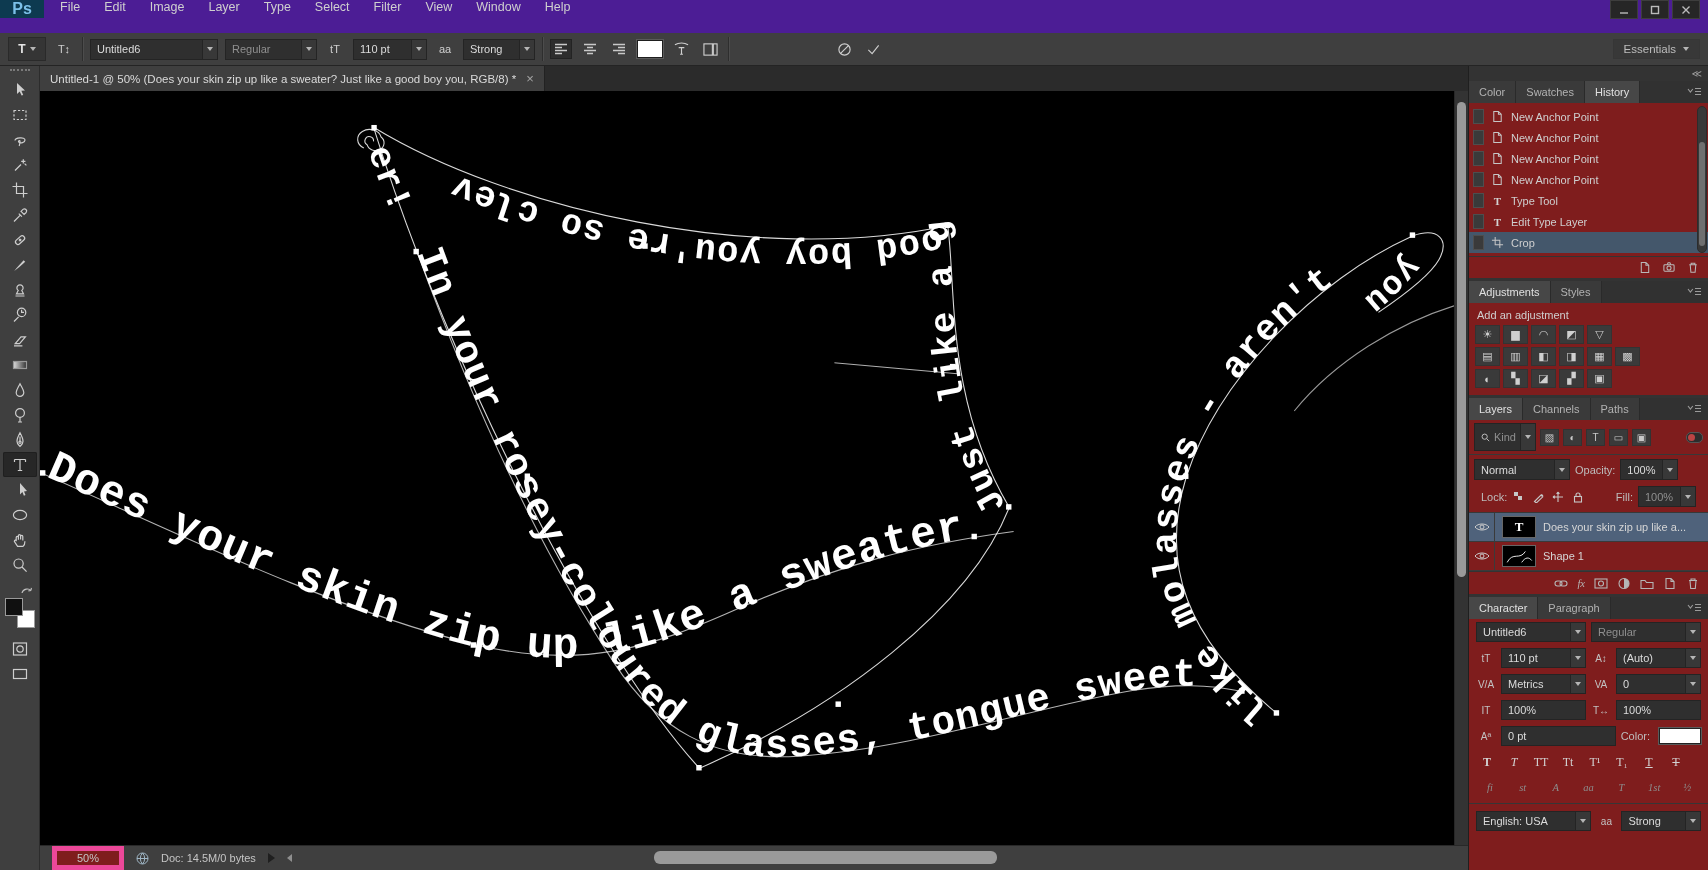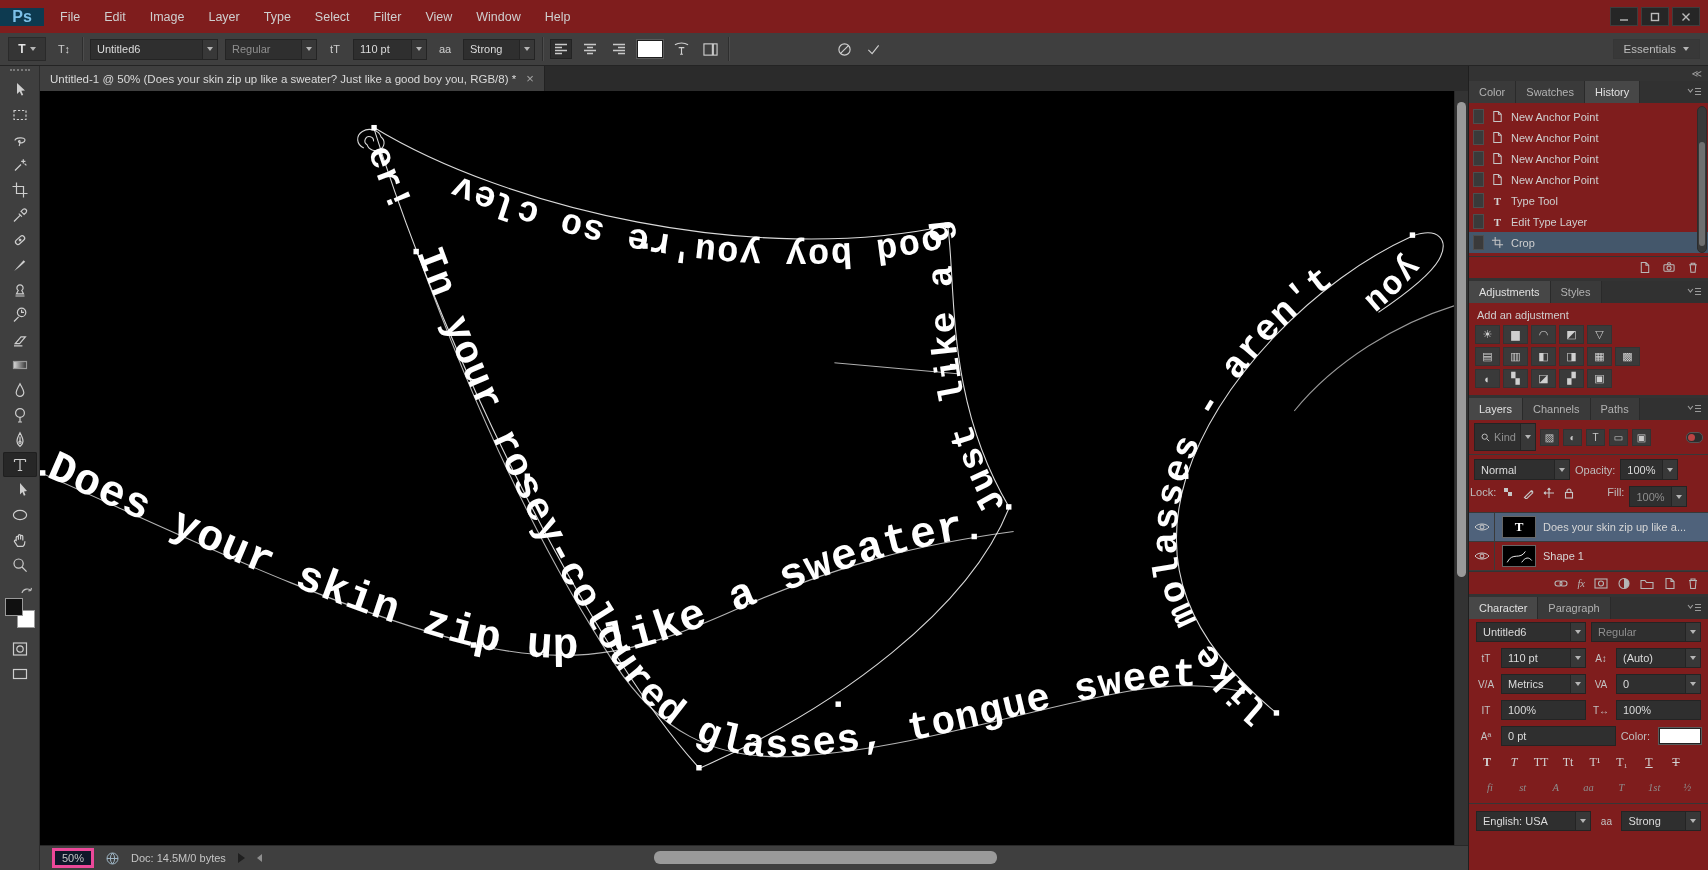--- a/index.html
+++ b/index.html
@@ -1,21 +1,21 @@
 <!DOCTYPE html>
 <html><head>
 <meta charset="utf-8">
 <style>
 *{margin:0;padding:0;box-sizing:border-box}
 html,body{width:1708px;height:870px;overflow:hidden;background:#282828;
   font-family:"Liberation Sans",sans-serif;font-size:12px;color:#c9c9c9;user-select:none}
 .app{width:1708px;height:870px;display:flex;flex-direction:column}
 
 
-.menubar{flex:0 0 33px;background:#7f1d1d;display:flex;align-items:center}
+.menubar{flex:0 0 33px;background:#4c1d95;display:flex;align-items:flex-start}
 .logo{width:44px;display:flex;align-items:center;justify-content:center;background:#0d3a50;color:#7cc0e8;font-weight:bold;font-size:16px}
 .menus{display:flex;align-items:stretch;margin-left:4px}
 .menu-item{padding:0 12px;display:flex;align-items:center;font-size:12.5px;color:#cfcfcf}
 .win-controls{margin-left:auto;display:flex;align-items:center;gap:3px;padding-right:8px}
 .winbtn{width:28px;height:19px;border:1px solid #3d3d3d;background:#262626;display:flex;align-items:center;justify-content:center}
 .winbtn svg{width:10px;height:10px;stroke:#bbb;stroke-width:1.4;fill:none}
 
 
 .optionsbar{flex:0 0 33px;background:#3f3f3f;border-bottom:1px solid #242424;display:flex;align-items:center;gap:7px;padding:0 8px}
 .ob-tool{width:38px;height:24px;background:#353535;border:1px solid #2a2a2a;display:flex;align-items:center;justify-content:center;gap:4px;font-weight:bold;color:#e5e5e5}
@@ -53,21 +53,21 @@
 .docarea{flex:1;display:flex;flex-direction:column;min-width:0}
 .tabstrip{flex:0 0 25px;background:#2b2b2b;display:flex;align-items:stretch}
 .doctab{background:#3f3f3f;display:flex;align-items:center;gap:10px;padding:0 10px;font-size:11.5px;color:#dadada;border-right:1px solid #222;white-space:nowrap}
 .doctab .x{color:#a5a5a5;font-size:13px}
 .canvasrow{flex:1;display:flex;min-height:0;background:#1e1e1e}
 .canvaswrap{flex:1;position:relative;min-width:0}
 .canvaswrap svg{position:absolute;inset:0;width:100%;height:100%}
 .vscroll{flex:0 0 14px;background:#333;border-left:1px solid #272727;position:relative}
 .vthumb{position:absolute;left:2px;right:2px;top:1.5%;height:63%;background:#9a9a9a;border-radius:5px}
 .statusbar{flex:0 0 25px;background:#3f3f3f;border-top:1px solid #282828;display:flex;align-items:center;gap:12px;padding:0 12px;font-size:11px;color:#c5c5c5;position:relative}
-.zoomfield{background:#0f172a;border:3px solid #ec4899;padding:1px 7px}
+.zoomfield{background:#7f1d1d;border:5px solid #ec4899;padding:1px 20px}
 .neticon{width:13px;height:13px;stroke:#9fb6c5;stroke-width:1;fill:none}
 .tri-r{width:0;height:0;border-top:5px solid transparent;border-bottom:5px solid transparent;border-left:7px solid #1f1f1f}
 .tri-l{width:0;height:0;border-top:4px solid transparent;border-bottom:4px solid transparent;border-right:5px solid #8f8f8f}
 .hthumb{position:absolute;left:43%;width:24%;top:5px;height:13px;background:#9a9a9a;border-radius:6px}
 
 
 .ct{fill:#fff;font-family:"Liberation Mono",monospace;font-weight:bold;letter-spacing:1px}
 .cline{stroke:#fff;fill:none;stroke-width:1;opacity:.85}
 .anch{fill:#fff}
 
@@ -95,21 +95,21 @@
 .adjgrid{padding:0 6px 7px;display:flex;flex-direction:column;gap:3px}
 .adjrow{display:flex;gap:3px}
 .adjbtn{width:25px;height:19px;background:#3a3a3a;border:1px solid #333;display:flex;align-items:center;justify-content:center;font-size:11px;color:#d0d0d0}
 .lfilter{display:flex;align-items:center;gap:4px;padding:3px 5px;border-bottom:1px solid #383838}
 .lfilter .sel{flex:0 0 62px;height:28px}
 .lficn{width:19px;height:17px;display:flex;align-items:center;justify-content:center;font-size:10px;color:#c9c9c9;background:#3a3a3a;border:1px solid #323232}
 .srch{width:11px;height:11px;stroke:#bdbdbd;stroke-width:1.2;fill:none}
 .ltoggle{margin-left:auto;width:17px;height:11px;border-radius:5px;background:#2c2c2c;border:1px solid #555;position:relative}
 .ltoggle i{position:absolute;left:1px;top:1px;width:7px;height:7px;border-radius:50%;background:#b44}
 .lblend{display:flex;align-items:center;gap:5px;padding:4px 5px}
-.llock{display:flex;align-items:flex-start;gap:5px;padding:2px 1px 5px;border-bottom:1px solid #383838}
+.llock{display:flex;align-items:center;gap:5px;padding:2px 12px 5px;border-bottom:1px solid #383838}
 .llabel{font-size:11px;color:#bdbdbd}
 .lockicn{width:15px;height:14px;display:flex;align-items:center;justify-content:center}
 .lockicn svg{width:12px;height:12px;stroke:#c6c6c6;stroke-width:1.1;fill:none}
 .sel.w96{flex:0 0 96px}.sel.w58{flex:0 0 58px}
 .lrow{height:29px;display:flex;align-items:center;border-bottom:1px solid #3a3a3a}
 .lrow.selected{background:#4f627b}
 .leye{width:26px;align-self:stretch;border-right:1px solid #3a3a3a;display:flex;align-items:center;justify-content:center}
 .leye svg{width:16px;height:10px;stroke:#ccc;stroke-width:1;fill:none}
 .lthumb{width:34px;height:22px;background:#000;border:1px solid #666;margin:0 7px;display:flex;align-items:center;justify-content:center;color:#fff;font-size:13px;font-family:"Liberation Serif",serif;font-weight:bold;flex:0 0 34px}
 .lthumb svg{width:32px;height:20px;stroke:#fff;stroke-width:1;fill:none}

